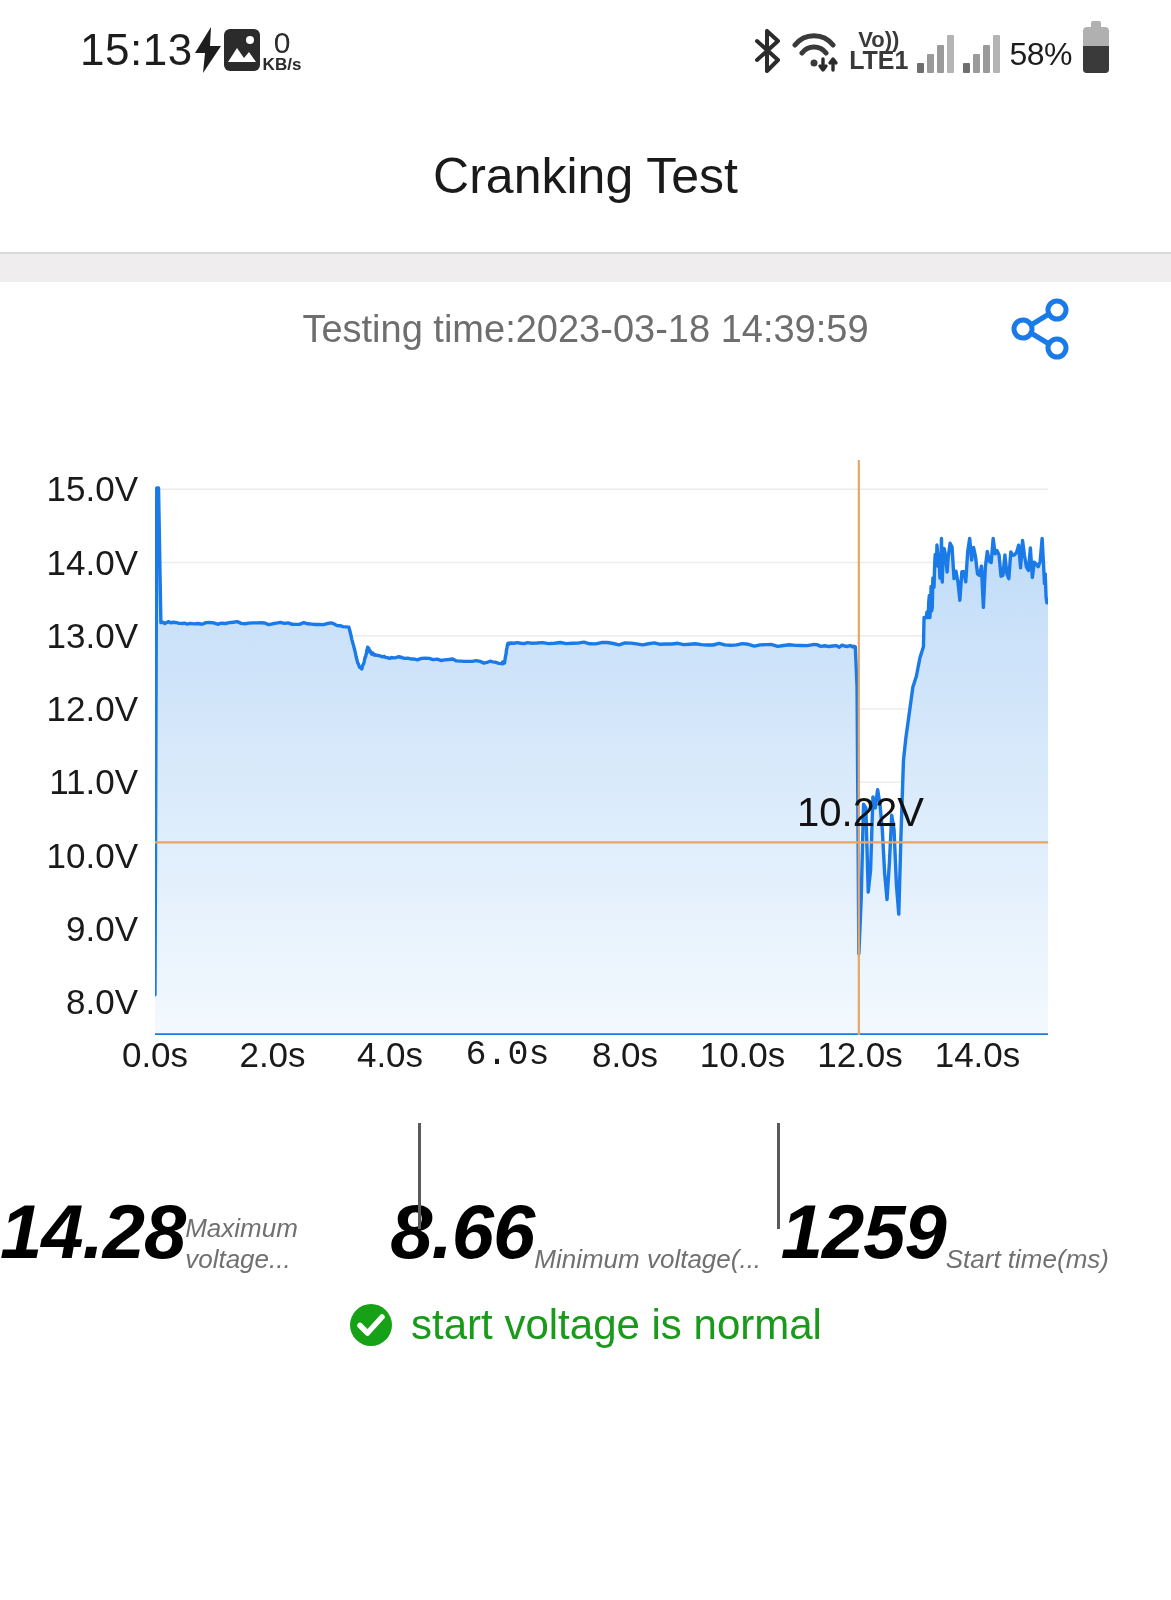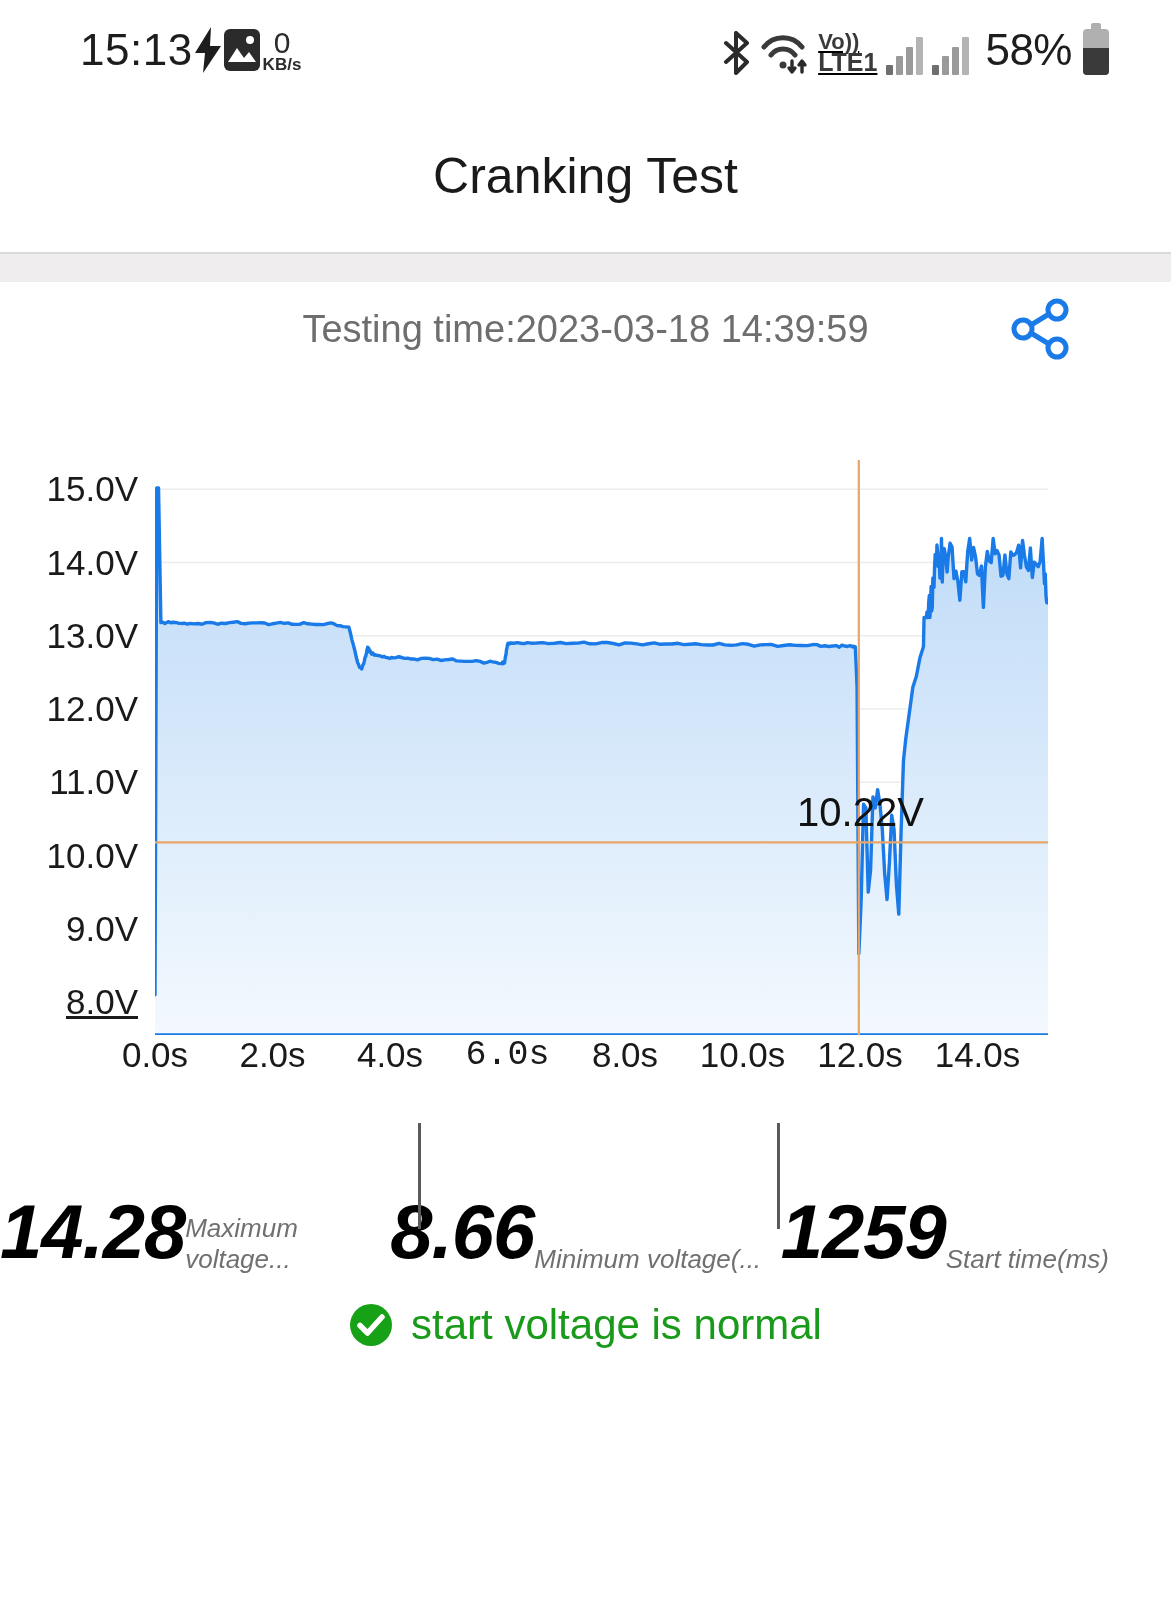--- a/index.html
+++ b/index.html
@@ -13,28 +13,28 @@
 
   
   .statusbar {
     position: absolute; top: 0; left: 0; width: 1171px; height: 100px;
     display: flex; align-items: center; justify-content: space-between;
     padding: 0 62px 0 80px;
   }
   .sb-left { display: flex; align-items: center; }
   .sb-clock { font-size: 44px; color: #1d1d1d; letter-spacing: 0.5px; }
   .sb-right { display: flex; align-items: flex-end; gap: 9px; }
-  .sb-batt-text { font-size: 44px; color: #1d1d1d; letter-spacing: -0.5px; margin-left: 7px; }
+  .sb-batt-text { font-size: 32px; color: #1d1d1d; letter-spacing: -0.5px; }
 
   .ico { display: inline-block; line-height: 0; }
   .net-rate { display: flex; flex-direction: column; align-items: center; line-height: 1; margin-left: 2px; }
   .net-rate .num { font-size: 30px; color: #2b2b2b; }
   .net-rate .unit { font-size: 17px; font-weight: bold; color: #2b2b2b; margin-top: -2px; }
 
-  .volte { display: flex; flex-direction: column; align-items: flex-start; line-height: 1; margin-left: -2px; text-decoration: underline; }
+  .volte { display: flex; flex-direction: column; align-items: center; line-height: 1; margin-left: -2px; }
   .volte .v1 { font-size: 22px; font-weight: bold; color: #3a3a3a; }
   .volte .v2 { font-size: 25px; font-weight: bold; color: #3a3a3a; margin-top: -3px; }
 
   .bars { display: flex; align-items: flex-end; gap: 3px; height: 38px; }
   .bars i { display: block; width: 7px; background: #4a4a4a; border-radius: 1px; }
   .bars i:nth-child(1){ height: 10px; background:#6f6f6f;}
   .bars i:nth-child(2){ height: 19px; background:#9a9a9a;}
   .bars i:nth-child(3){ height: 28px; background:#9a9a9a;}
   .bars i:nth-child(4){ height: 38px; background:#b4b4b4;}
 
@@ -211,21 +211,21 @@
 
   <div class="chart-wrap">
     <div class="ylabels" id="ylabels">
         <div style="top: 59.2994px;">15.0V</div>
         <div style="top: 132.548px;">14.0V</div>
         <div style="top: 205.796px;">13.0V</div>
         <div style="top: 279.045px;">12.0V</div>
         <div style="top: 352.293px;">11.0V</div>
         <div style="top: 425.541px;">10.0V</div>
         <div style="top: 498.79px;">9.0V</div>
-        <div style="top: 572.038px; text-decoration: underline;">8.0V</div>
+        <div style="top: 572.038px;">8.0V</div>
       </div>
     <div class="xlabels" id="xlabels">
         <div style="left: 155px; top: 0px;">0.0s</div>
         <div style="left: 272.5px; top: 0px;">2.0s</div>
         <div style="left: 390px; top: 0px;">4.0s</div>
         <div style="left: 507.5px; top: 0px; font-family: Liberation Mono, monospace;">6.0s</div>
         <div style="left: 625px; top: 0px;">8.0s</div>
         <div style="left: 742.5px; top: 0px;">10.0s</div>
         <div style="left: 860px; top: 0px;">12.0s</div>
         <div style="left: 977.5px; top: 0px;">14.0s</div>

